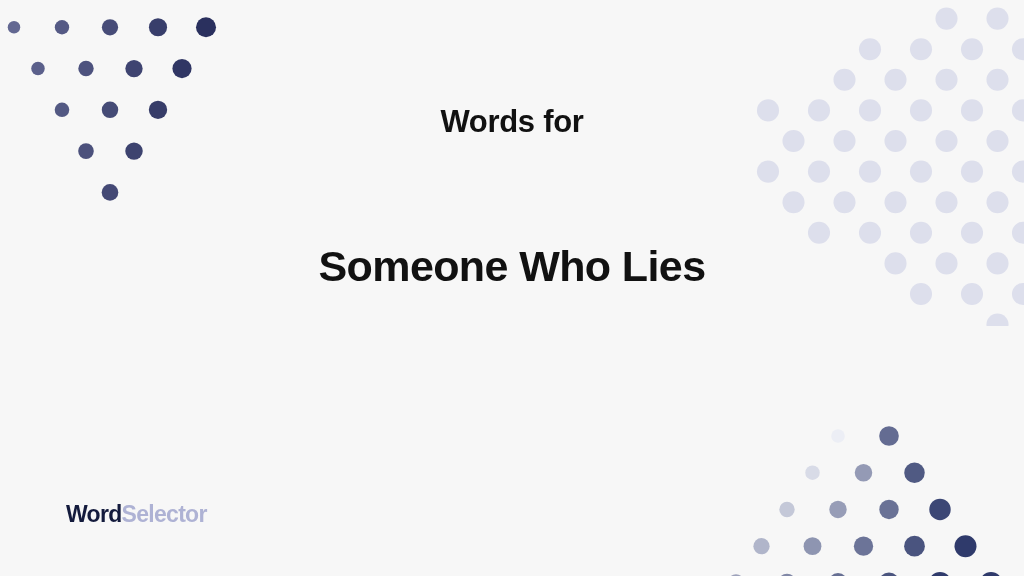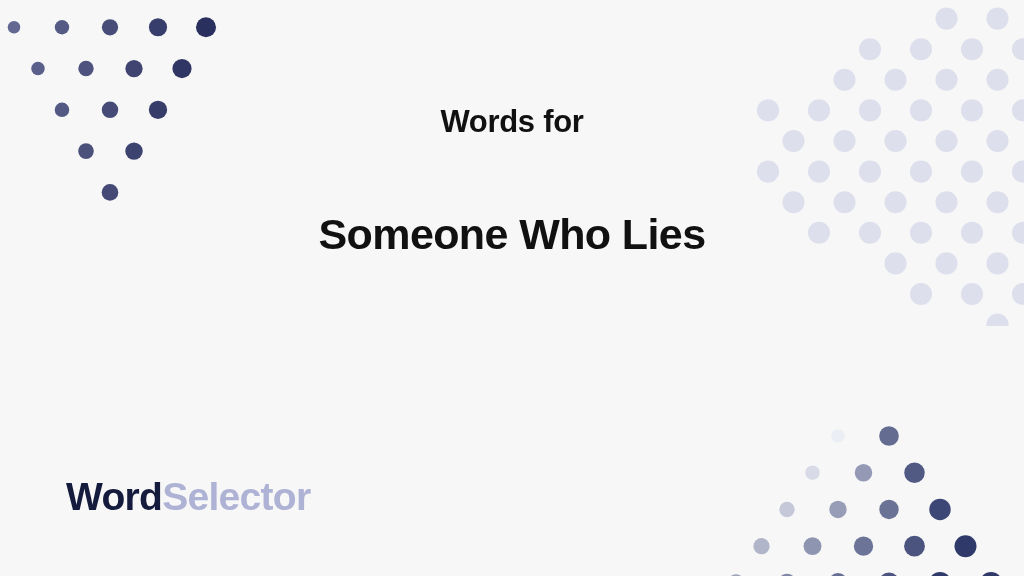--- a/index.html
+++ b/index.html
@@ -60,28 +60,28 @@
 
   #headline {
     margin-top: 66px;
     font-size: 43px;
     font-weight: 700;
     letter-spacing: -0.6px;
     color: #111111;
     line-height: 1.34;
     text-align: center;
   }
-  #headline .hl-line { display: block; }
+  #headline .hl-line { display: block; margin-top: 32px; }
 
   
   #logo {
     position: absolute;
     left: 66px;
-    bottom: 60px;
-    font-size: 39px;
+    bottom: 50px;
+    font-size: 23px;
     font-weight: 700;
     letter-spacing: -0.7px;
     line-height: 1;
     white-space: nowrap;
     z-index: 6;
   }
   #logo-word     { color: #141b3d; }
   #logo-selector { color: #aeb2d4; }
 </style>
 </head>

